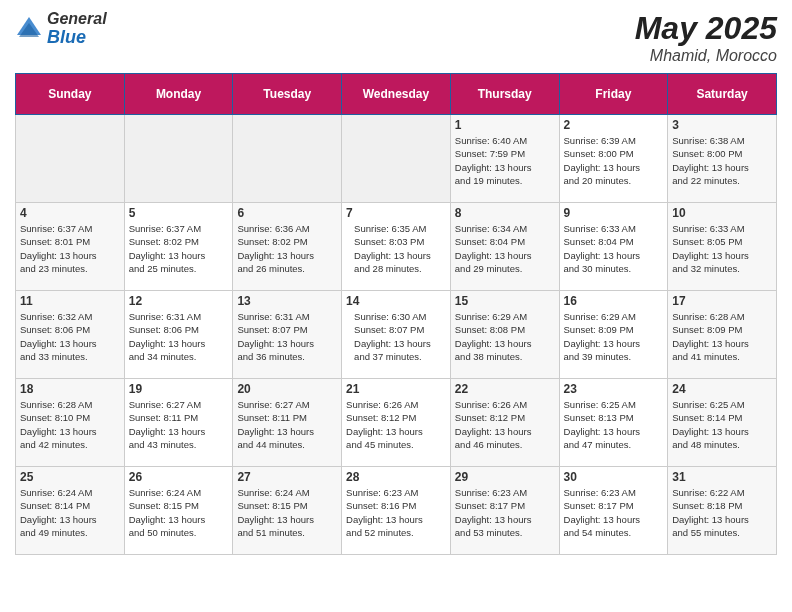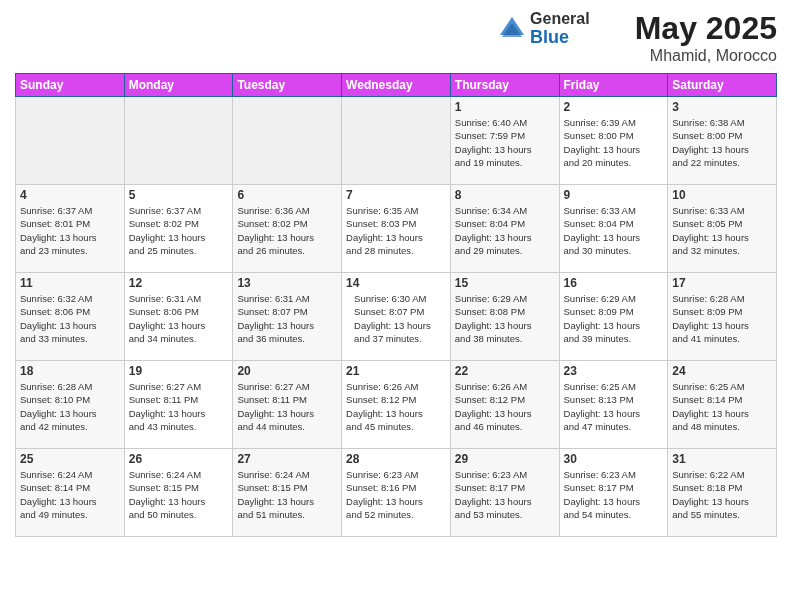--- a/index.html
+++ b/index.html
@@ -10,23 +10,24 @@
       background: #fff;
       overflow: hidden;
     }
     .page {
       width: 792px;
       height: 612px;
       padding: 10px 15px;
     }
     .header {
       display: flex;
-      justify-content: flex-end;
+      justify-content: space-between;
       align-items: flex-start;
       margin-bottom: 8px;
+      font-style: italic;
     }
     .logo {
       display: flex;
       align-items: center;
       gap: 4px;
     }
     .logo-text {
       display: flex;
       flex-direction: column;
       line-height: 1.1;
@@ -57,26 +58,26 @@
     .location {
       font-size: 16px;
       color: #444;
     }
     .calendar {
       width: 100%;
       border-collapse: collapse;
       border: 1px solid #ccc;
     }
     .calendar th {
-      background-color: #d946ef;
+      background-color: #be185d;
       color: #fff;
       font-size: 12px;
       font-weight: bold;
-      padding: 4px 4px;
-      text-align: left;
+      padding: 13px 4px;
+      text-align: center;
       border: 1px solid #1e5fa0;
     }
     .calendar td {
       width: calc(100% / 7);
       vertical-align: top;
       padding: 3px 4px;
       border: 1px solid #ccc;
       font-size: 10px;
       color: #333;
       background: #fff;
@@ -181,21 +182,21 @@
           </td>
           <td>
             <span class="day-num">6</span>
             <div class="day-info" style="white-space: pre-line;">Sunrise: 6:36 AM
 Sunset: 8:02 PM
 Daylight: 13 hours
 and 26 minutes.</div>
           </td>
           <td>
             <span class="day-num">7</span>
-            <div class="day-info" style="white-space: pre-line;">Sunrise: 6:35 AM
+            <div class="day-info" style="white-space: pre-line; margin-left: 8px;">Sunrise: 6:35 AM
 Sunset: 8:03 PM
 Daylight: 13 hours
 and 28 minutes.</div>
           </td>
           <td>
             <span class="day-num">8</span>
             <div class="day-info" style="white-space: pre-line;">Sunrise: 6:34 AM
 Sunset: 8:04 PM
 Daylight: 13 hours
 and 29 minutes.</div>

